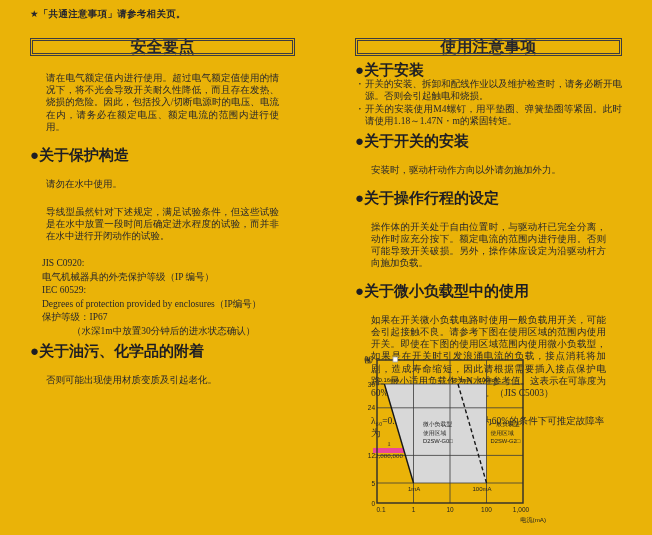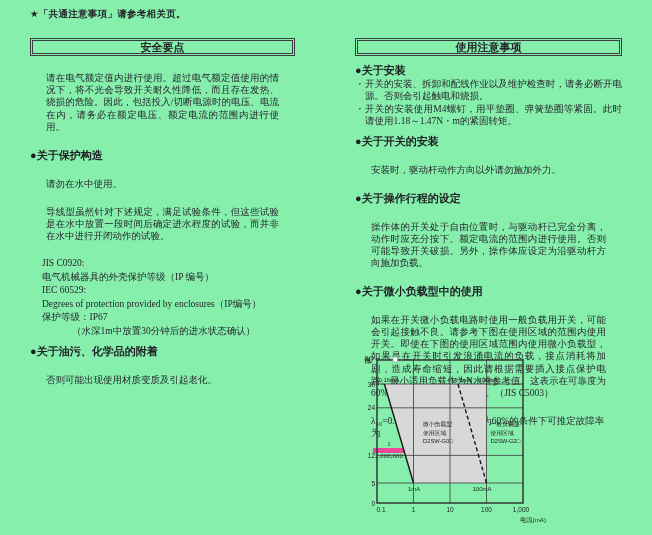--- a/index.html
+++ b/index.html
@@ -1,27 +1,27 @@
 <!DOCTYPE html>
 <html><head>
 <meta charset="utf-8">
 <style>
   html,body{margin:0;padding:0;background:#fff;}
-  .page{position:relative;width:652px;height:535px;background:#86efac;overflow:hidden;
+  .page{position:relative;width:652px;height:535px;background:#eab308;overflow:hidden;
         font-family:"Liberation Serif","DejaVu Serif",serif;color:#26262c;}
   .note-top{position:absolute;left:30px;top:8px;font-size:9.5px;font-weight:bold;
             font-family:"Liberation Sans","DejaVu Sans",sans-serif;letter-spacing:.3px;}
   .col{position:absolute;top:38px;font-size:9.5px;line-height:12.2px;}
   .col.left{left:30px;width:265px;}
   .col.right{left:355px;width:267px;}
   .titlebox{position:relative;border:1.5px solid #3c3c42;height:16px;margin-bottom:7px;
-            text-align:center;line-height:16px;font-weight:bold;font-size:11px;
+            text-align:center;line-height:16px;font-weight:bold;font-size:16px;
             font-family:"Liberation Sans","DejaVu Sans",sans-serif;}
   .titlebox::after{content:"";position:absolute;inset:1px;border:1px solid #3c3c42;pointer-events:none;}
-  h3{margin:8px 0 1px 0;font-size:11px;line-height:12.5px;font-weight:bold;
+  h3{margin:8px 0 1px 0;font-size:15px;line-height:12.5px;font-weight:bold;
      font-family:"Liberation Sans","DejaVu Sans",sans-serif;color:#1e1e24;}
   p{margin:16px;padding:0;}
   .j{text-align:justify;}
   .specs{margin:5px 0 0 12px;}
   .specs div{margin-bottom:2px;line-height:11.5px;}
   .spec-note{margin-left:30px;}
   .bullet-item{display:flex;margin:0 0 1px 0;}
   .bullet-item .b{flex:0 0 10px;}
   .bullet-item .t{flex:1;text-align:justify;}
   .formula{margin-top:1px;}

